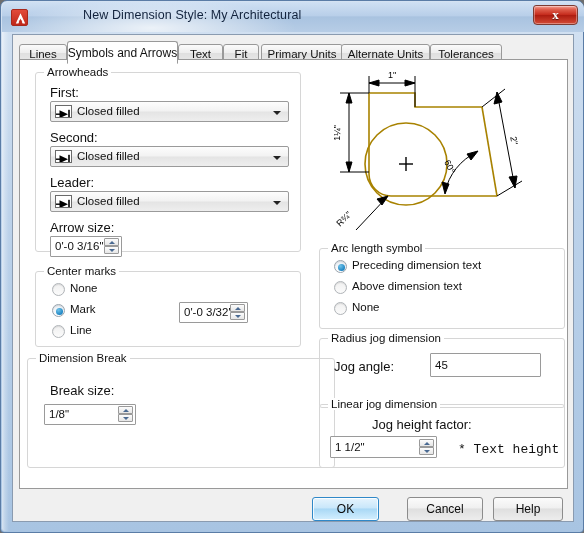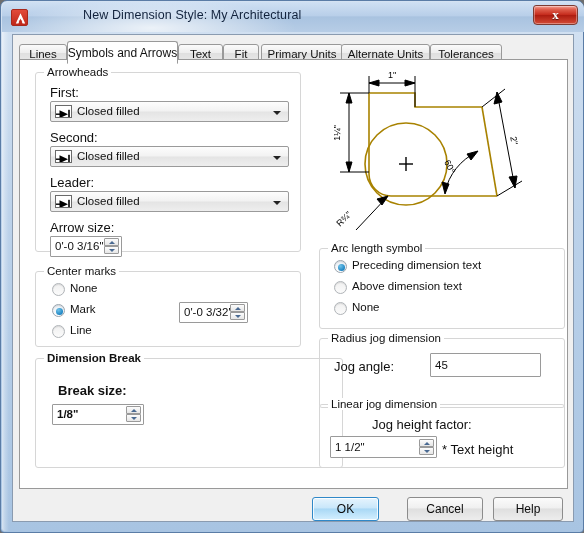--- a/index.html
+++ b/index.html
@@ -403,21 +403,21 @@
             <div class="sb up">
                 <i></i>
               </div>
             <div class="sb dn">
                 <i></i>
               </div>
           </div>
         </div>
       </div>
 
-      <div class="group" style="left:15px; top:298px; width:308px; height:110px;font-weight:bold;">
+      <div class="group" style="left:7px; top:298px; width:308px; height:110px;">
         <div class="legend">Dimension Break</div>
 
         <div class="lbl" style="left:22px; top:24px;">Break size:</div>
         <div class="field" style="left:16px; top:45px; width:92px;">
           <div class="fval">1/8"</div>
           <div class="spin">
             <div class="sb up">
                 <i></i>
               </div>
             <div class="sb dn">
@@ -520,21 +520,21 @@
           <div class="fval" style="top:4px;">1 1/2"</div>
           <div class="spin" style="top:2px;">
             <div class="sb up">
                 <i></i>
               </div>
             <div class="sb dn">
                 <i></i>
               </div>
           </div>
         </div>
-        <div class="lbl" style="left:122px; top:37px;">* Text height</div>
+        <div class="lbl" style="left:138px; top:37px;font-family:Liberation Mono, monospace;">* Text height</div>
       </div>
 
     </div>
 
     <div class="btn default" style="left:299px; top:462px; width:67px;">OK</div>
     <div class="btn" style="left:394px; top:462px; width:76px;">Cancel</div>
     <div class="btn" style="left:480px; top:462px; width:70px;">Help</div>
 
   </div>
 </div>

